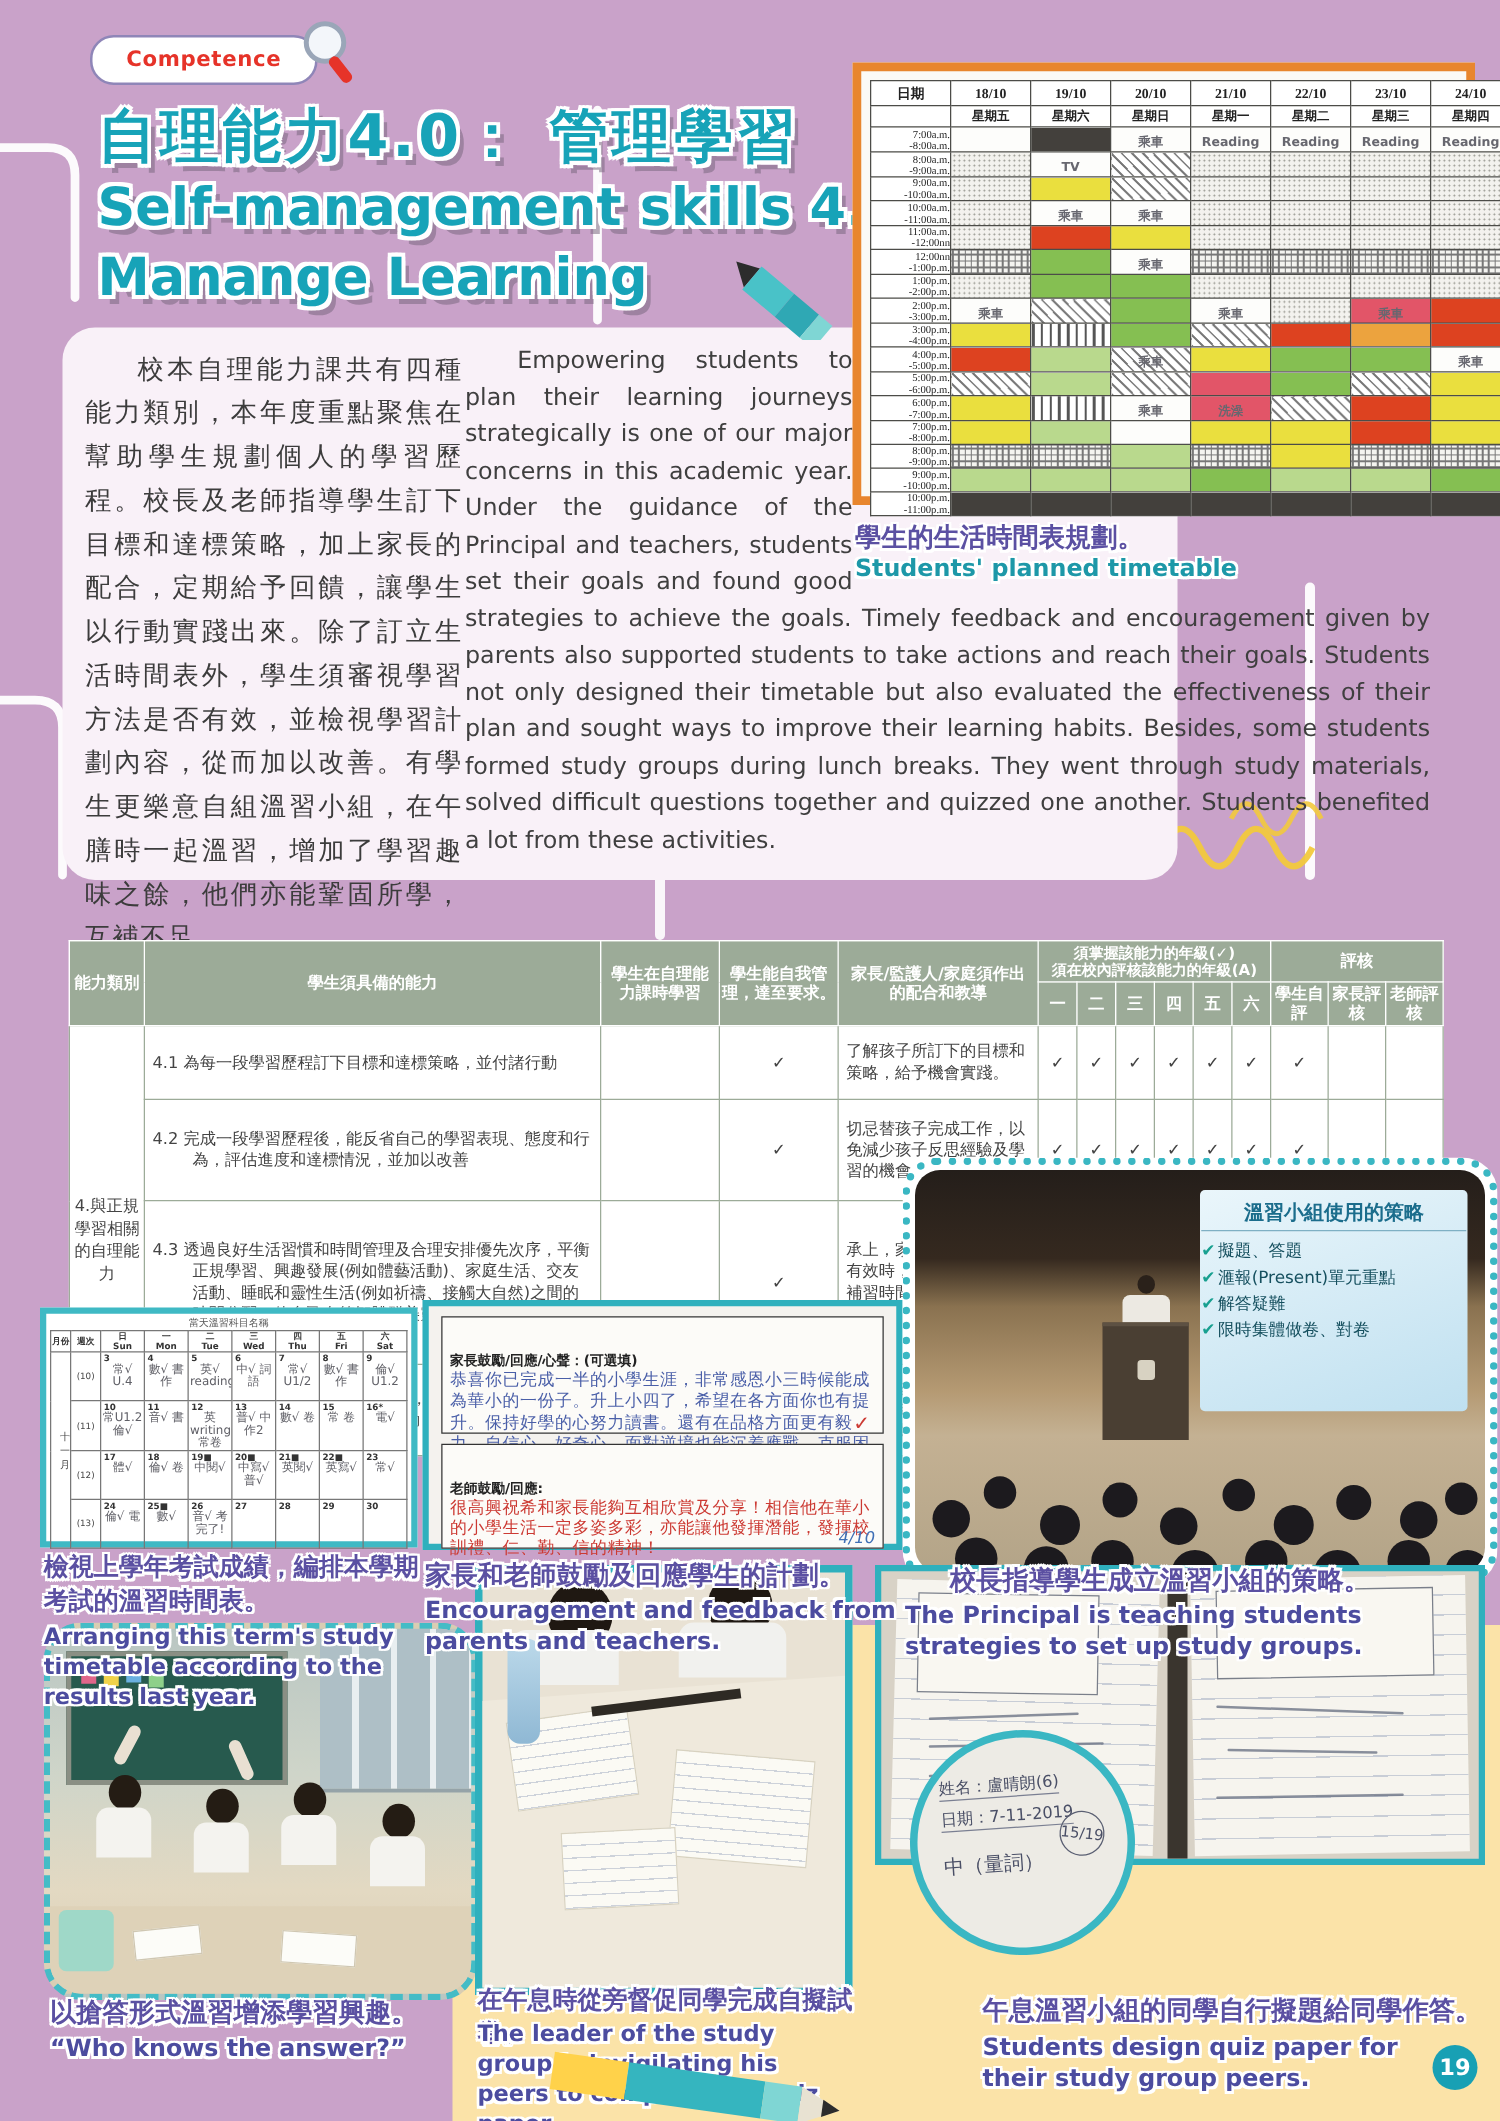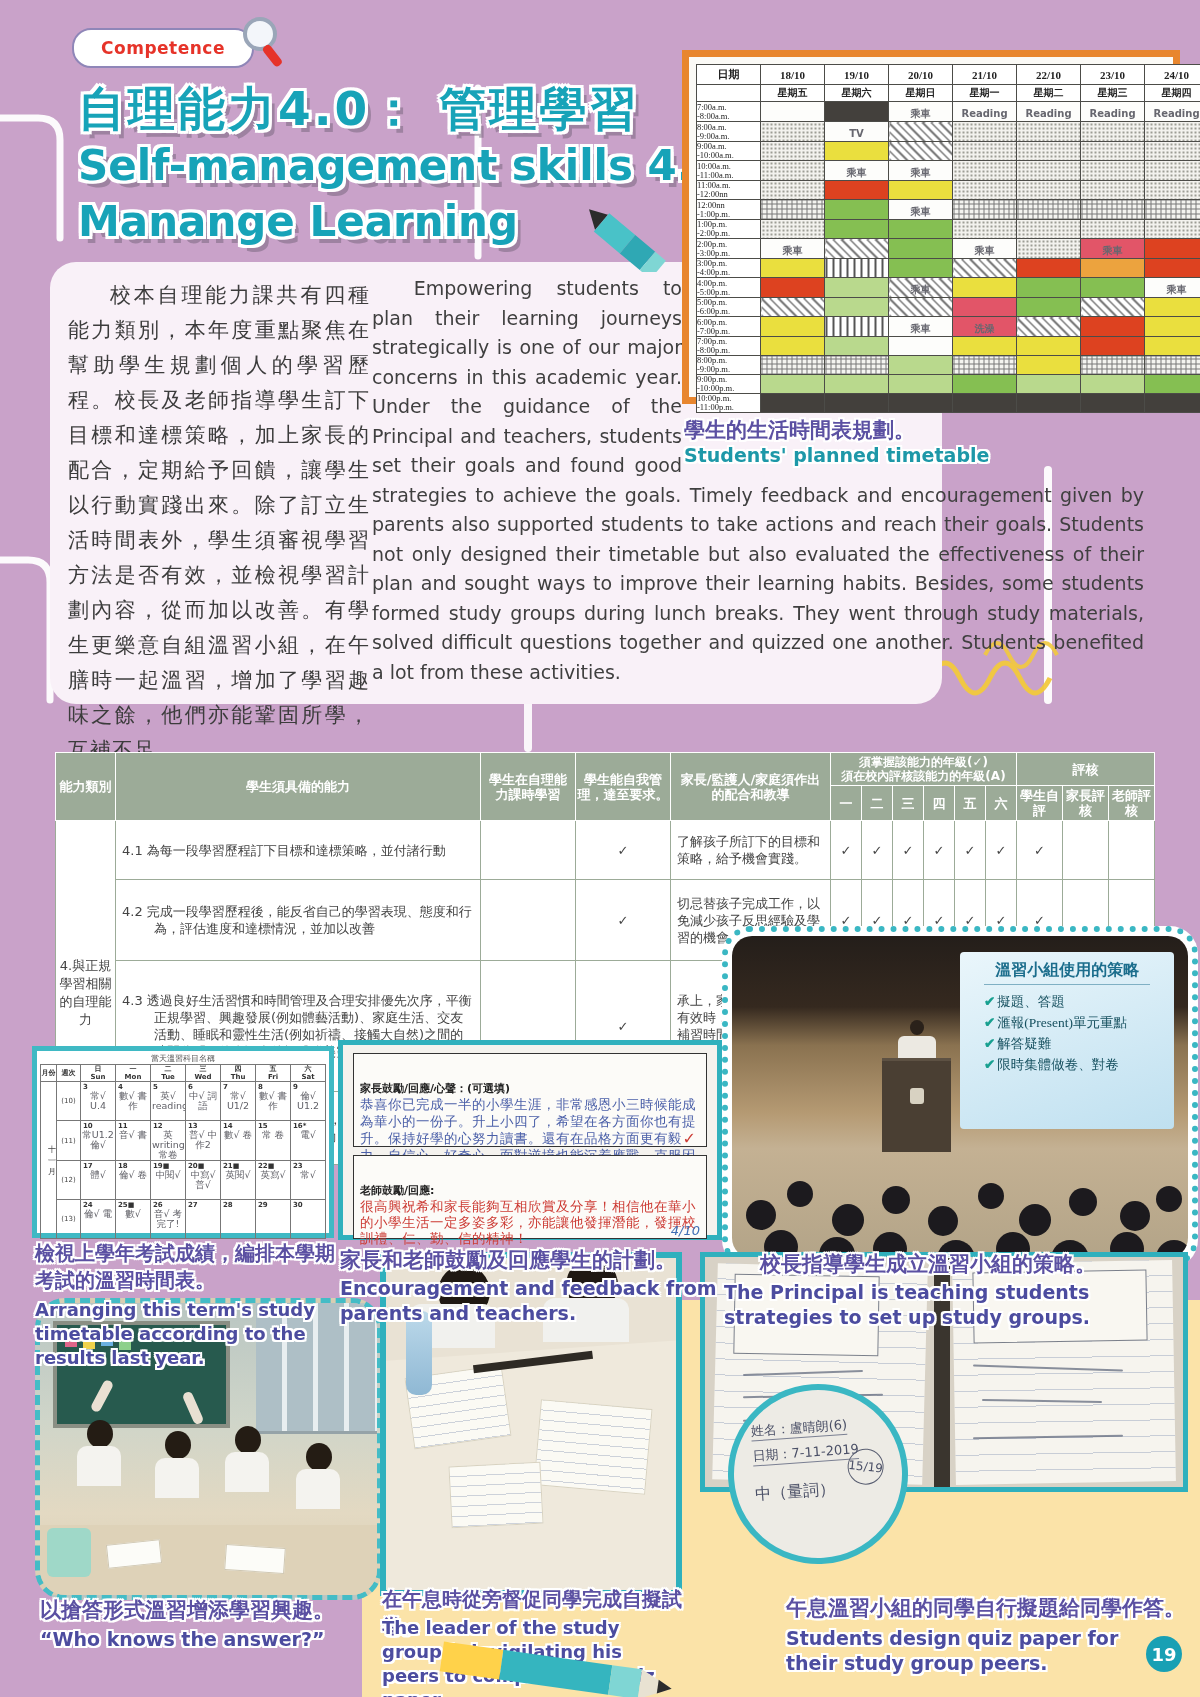--- a/index.html
+++ b/index.html
@@ -33,21 +33,21 @@
   .en-text{position:absolute;left:322px;top:12px;width:772px;font-size:19px;line-height:29.5px;color:#3f3f3f;text-align:justify;}
   .en-text .spacer{float:right;width:462px;height:206px;}
   .en-text p{margin:0;text-indent:2.2em;}
 
   
   .tt-card{left:682px;top:50px;width:498px;height:354px;background:#fbfaf6;border:7px solid #e8862e;z-index:3;box-sizing:border-box;padding:7px;}
   table.tt{width:100%;height:100%;border-collapse:collapse;table-layout:fixed;background:#fdfdfb;}
   table.tt th,table.tt td{border:1px solid #4c4c48;padding:0;overflow:hidden;}
   .tt-corner,.tt-date{font-family:"Liberation Serif",serif;font-size:11px;font-weight:bold;color:#222;height:19px;background:#fff;}
   .tt-day{font-size:10px;font-weight:bold;color:#222;height:16px;background:#fff;}
-  .tt-time{font-family:"Liberation Serif",serif;font-size:8.5px;line-height:9px;color:#222;text-align:left;padding-left:2px;background:#fff;}
+  .tt-time{font-family:"Liberation Serif",serif;font-size:8.5px;line-height:9px;color:#222;text-align:right;padding-left:2px;background:#fff;}
   table.tt col.tcol{width:64px;}
   .cell{height:17px;text-align:center;vertical-align:middle;}
   .hand{font-size:10px;color:#67676f;font-weight:bold;}
   .c-w{background:#fdfdfb}
   .c-d{background-color:#f3f2ee;background-image:radial-gradient(#9a9a92 .7px,transparent .9px);background-size:4px 4px;}
   .c-y{background:#eadf3e}
   .c-g{background:#85bf52}
   .c-lg{background:#b9d98d}
   .c-r{background:#dd4220}
   .c-pk{background:#e25568}
@@ -104,21 +104,21 @@
   .fb-label{font-size:11px;font-weight:bold;color:#222;margin-top:24px;}
   .fb-parent-text{font-size:13.5px;line-height:17px;color:#4a5fa8;letter-spacing:.5px;}
   .fb-teacher-text{font-size:13.5px;line-height:16px;color:#cc3a33;letter-spacing:.5px;}
   .fb-date{position:absolute;right:6px;bottom:0;color:#3f6fb5;font-size:13px;font-style:italic;}
   .fb-check{color:#cc3a33;font-size:16px;position:absolute;right:10px;bottom:-2px;}
 
   .pr-card{left:722px;top:926px;width:456px;height:322px;border:6px dotted #3ab7c3;border-radius:28px;background:#fff;padding:4px;z-index:3;}
   .pr-photo{position:relative;width:100%;height:100%;border-radius:20px;overflow:hidden;
     background:linear-gradient(#241e1a 0%,#35291f 22%,#8a7250 34%,#b59a73 55%,#c4b193 66%,#b3a488 100%);}
   .slide{position:absolute;right:3%;top:5%;width:47%;height:55%;background:linear-gradient(160deg,#eaf6fb,#bfe0f0);
-    border-radius:4px;padding:8px 24px;box-sizing:border-box;font-family:Liberation Serif, serif;}
+    border-radius:4px;padding:8px 1px;box-sizing:border-box;}
   .slide-title{color:#1b6d8c;font-weight:bold;font-size:16px;text-align:center;border-bottom:1px solid #7fb0c4;padding-bottom:3px;}
   .slide ul{list-style:none;margin:6px 0 0 0;padding:0;}
   .slide li{font-size:13.5px;color:#16505f;line-height:21px;}
   .slide li .tick{color:#18a090;font-weight:bold;margin-right:2px;}
   .podium{position:absolute;left:33%;top:38%;width:15%;height:28%;background:#4a3f33;border-top:3px solid #5d5143;}
   .crest{position:absolute;left:50%;top:30%;transform:translateX(-50%);width:14px;height:16px;background:#d8d2c2;border-radius:3px;}
   .speaker-head{position:absolute;left:39%;top:26%;width:14px;height:15px;border-radius:50%;background:#2a211a;}
   .speaker-body{position:absolute;left:36.5%;top:31%;width:38px;height:22px;border-radius:6px 6px 0 0;background:#ece9e2;}
   .audience{position:absolute;left:0;bottom:0;width:100%;height:40%;}
 

